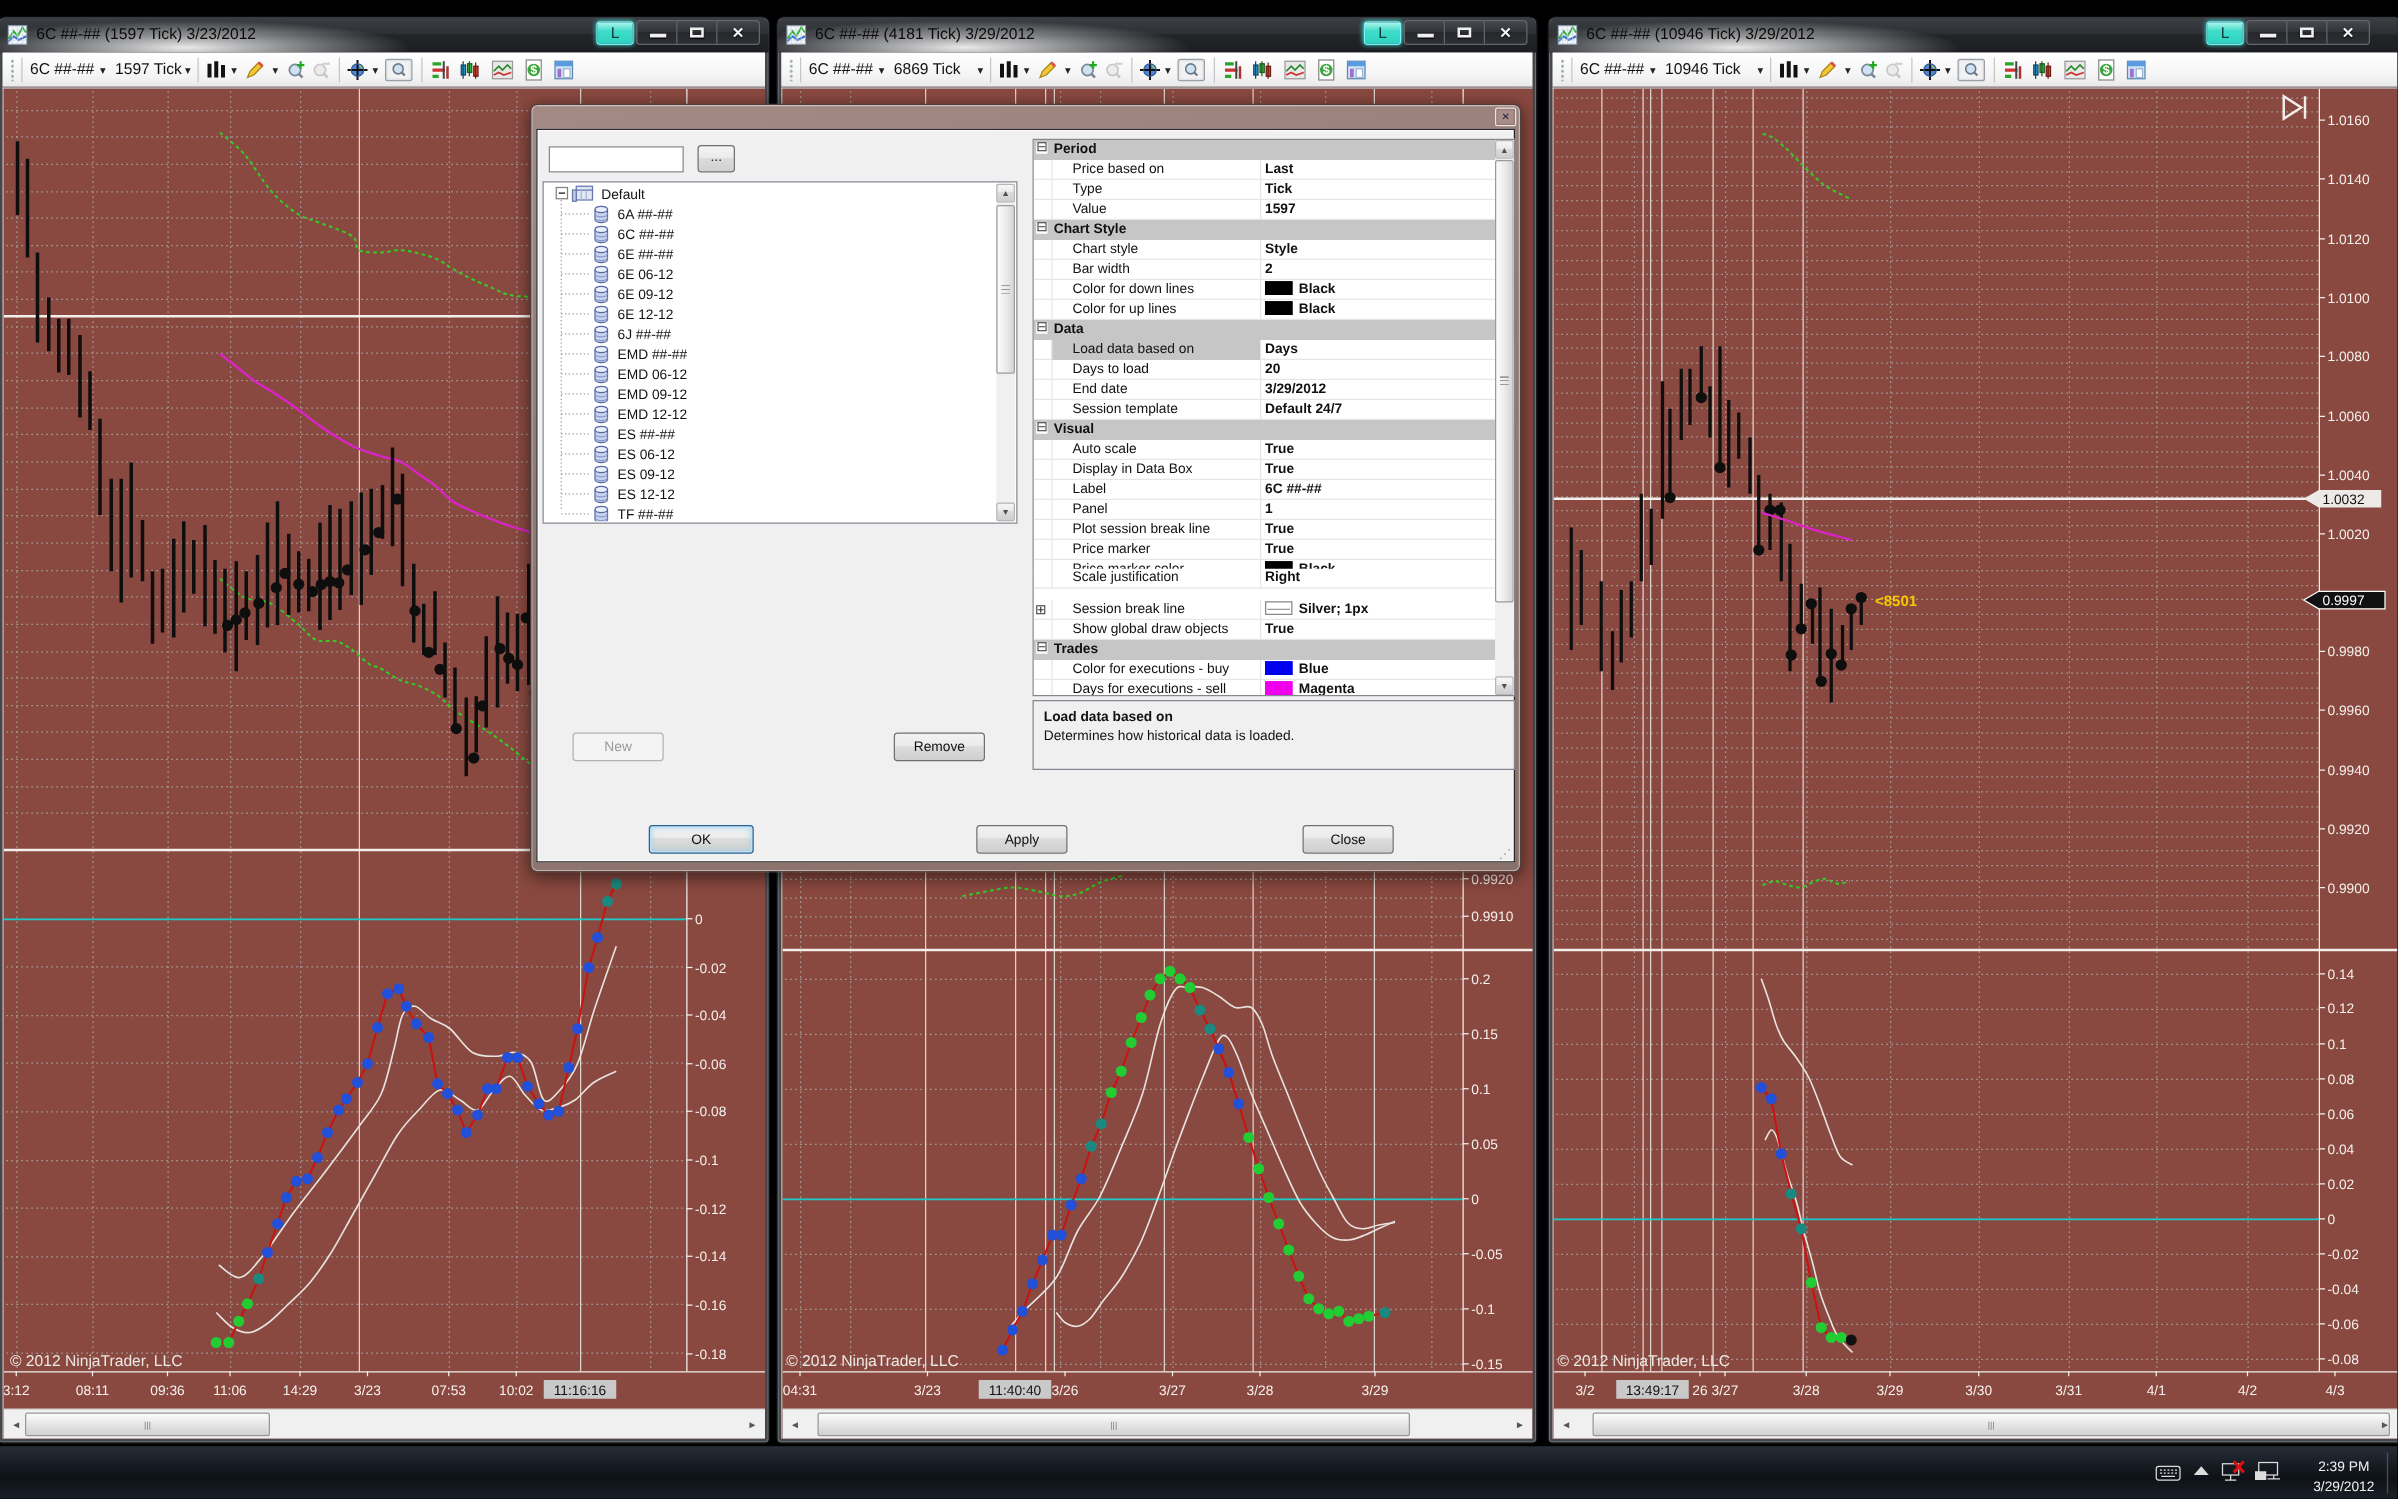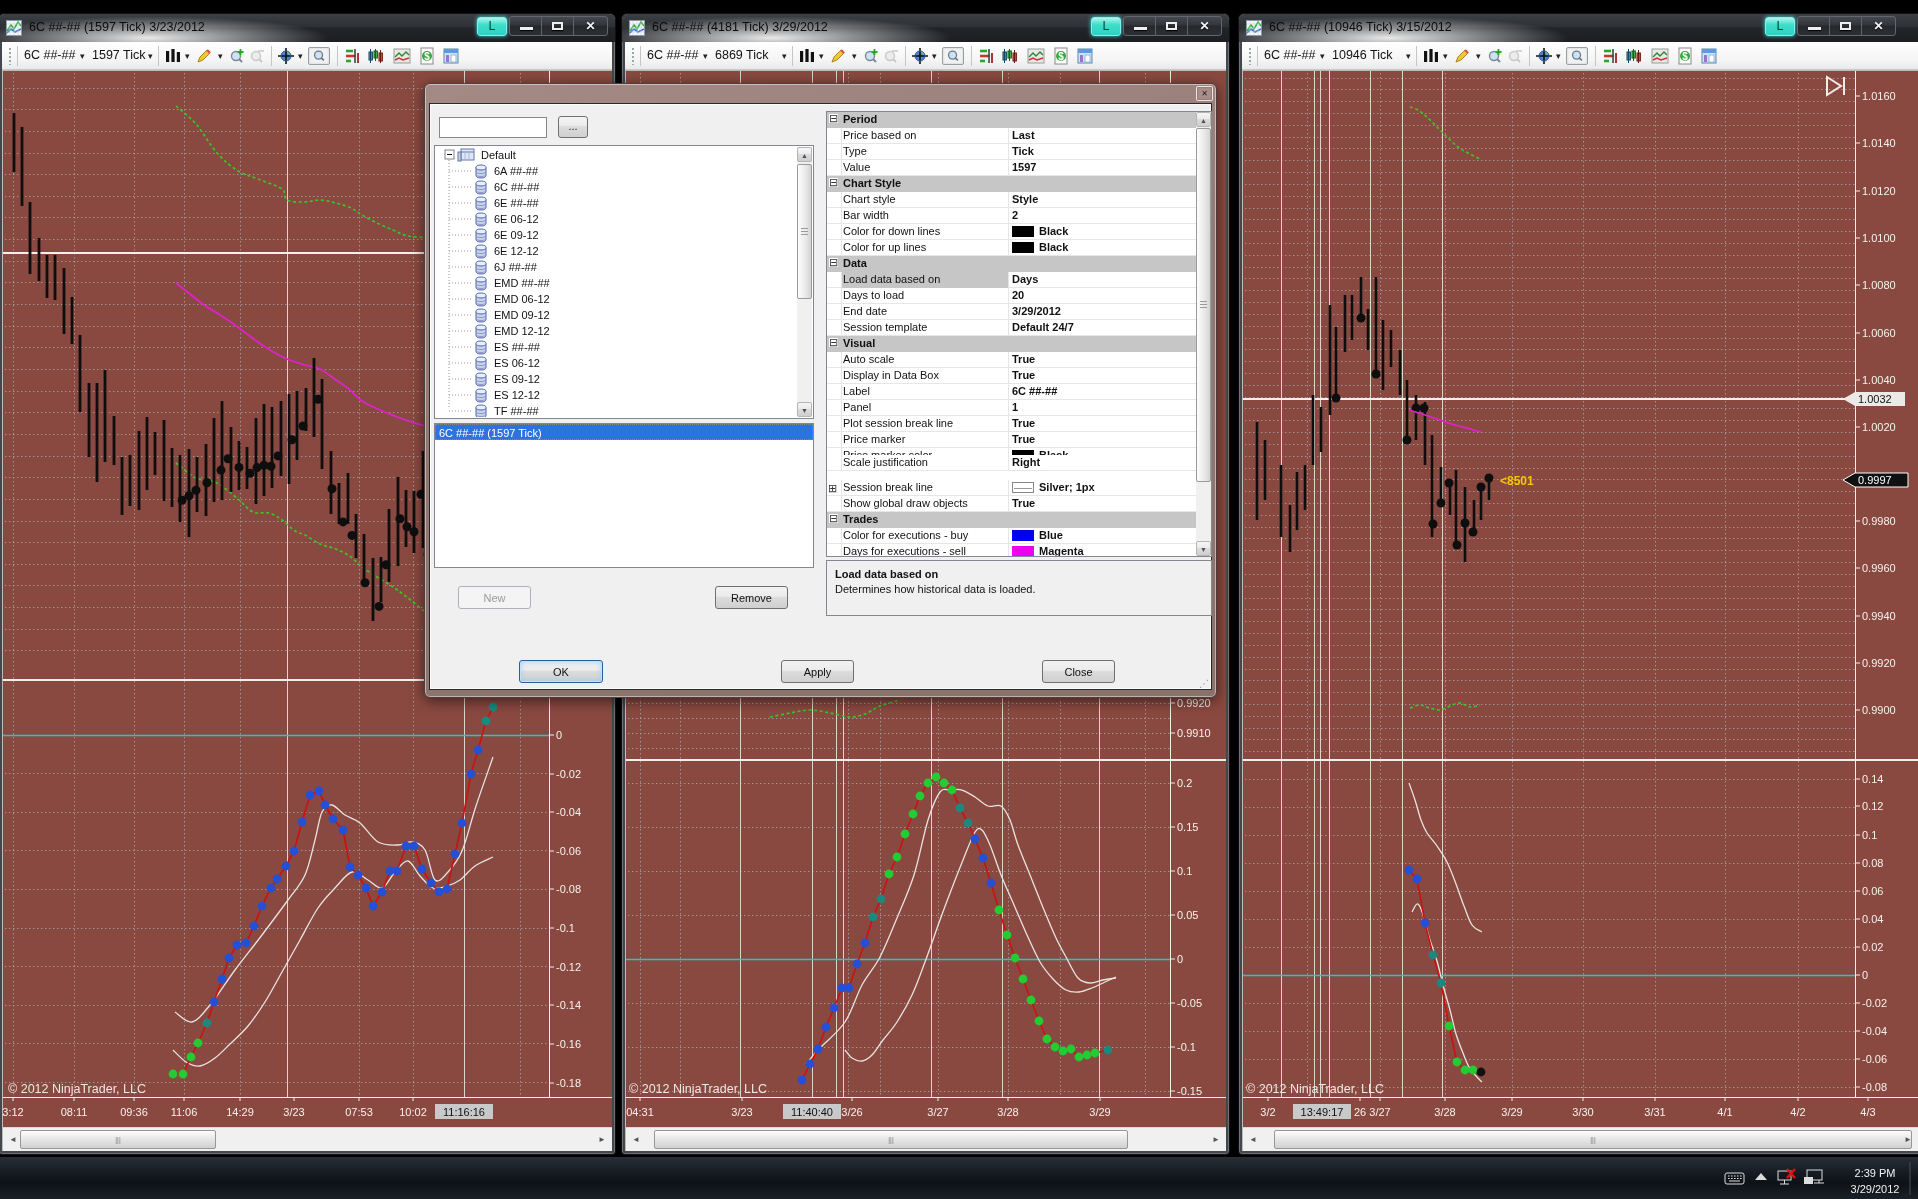--- a/index.html
+++ b/index.html
@@ -71,21 +71,21 @@
  background:linear-gradient(#f2f2f2,#ebebeb 45%,#dddddd 46%,#cfcfcf);font-size:11px;font-family:"Liberation Sans",sans-serif}
 .btndis{color:#9a9a9a;border-color:#aeb2b8;background:#f4f4f4}
 .btnok{width:84px;border-color:#2a6191;box-shadow:inset 0 0 0 1px #bce4f9, inset 0 0 6px #8ecff0}
 .pgwrap{position:absolute;left:396px;top:7px;width:386px;height:446px;border:1px solid #828790;background:#fff;overflow:hidden}
 .pgcat{position:absolute;left:0;width:100%;height:16px;background:#c6c6c6;font-size:11px;line-height:15px;color:#111}
 .pgcat b{margin-left:16px}
 .pgminus{position:absolute;left:2px;top:1px;font-size:11px;color:#333;background:#fff;width:9px;height:9px;line-height:9px;margin-top:1px}
 .pgplusm{position:absolute;left:1px;top:1px;font-size:11px;color:#333;width:11px}
 .pgrow{position:absolute;left:0;width:100%;height:16px;font-size:11px;line-height:15px;color:#111;
  border-bottom:1px solid #e6e6e6;background:#fff}
-.pgrow .pgname{position:absolute;left:14px;width:167px;border-left:1px solid #e6e6e6;padding-left:1px;height:16px;overflow:hidden;white-space:nowrap}
+.pgrow .pgname{position:absolute;left:14px;width:167px;border-left:1px solid #e6e6e6;padding-left:16px;height:16px;overflow:hidden;white-space:nowrap}
 .pgrow .pgval{position:absolute;left:181px;right:15px;border-left:1px solid #e6e6e6;padding-left:3px;height:16px;overflow:hidden;white-space:nowrap}
 .swatch{display:inline-block;width:22px;height:11px;border:1px solid #000;vertical-align:-2px;margin-right:5px}
 .pgscroll{right:0;top:0;bottom:0}
 .pghelp{position:absolute;left:396px;top:456px;width:386px;height:56px;border:1px solid #828790;background:#f0f0f0;
  font-size:11px;padding:6px 8px;line-height:15px;color:#111}
 .resizegrip{position:absolute;right:2px;bottom:0px;color:#999;font-size:10px}
 .taskbar{position:absolute;left:0;top:1157px;width:1918px;height:42px;
  background:linear-gradient(#272e37,#151a21 40%,#0e1217 62%,#1a2028)}
 </style></head>
 <body>
@@ -630,21 +630,21 @@
   </div>
 <div class="win" style="left:1238px;width:684px">
 <div class="tbar">
       <div class="tglow"></div>
       <svg width="16" height="16" viewBox="0 0 16 16" style="position:absolute;left:7px;top:6px">
         <rect x="0.5" y="0.5" width="15" height="15" fill="#f4f6f8" stroke="#8899aa"></rect>
         <path d="M1 11 L5 5 L8 9 L12 2 L15 6" stroke="#2fae3a" fill="none" stroke-width="1.6"></path>
         <path d="M1 13 L5 9 L9 12 L15 9" stroke="#3a6fd0" fill="none" stroke-width="1.6"></path>
         <path d="M4 1 v14 M8 1 v14 M12 1 v14 M1 4 h14 M1 8 h14 M1 12 h14" stroke="#c8d2dc" stroke-width="0.5"></path>
       </svg>
-      <span class="ttext">6C ##-## (10946 Tick)  3/15/2012</span>
+      <span class="ttext">6C ##-## (10946 Tick)  3/29/2012</span>
 <div class="btnL" style="right:126px">L</div>
 <div class="btngrp" style="right:25px">
         <div class="wbtn">
           <span class="gmin"></span>
         </div>
         <div class="wbtn">
           <span class="gmax"></span>
         </div>
         <div class="wbtn wbtnx">
           <span class="gx">✕</span>
@@ -1110,23 +1110,20 @@
             <path d="M0 6 a5 2.5 0 0 0 10 0 M0 9 a5 2.5 0 0 0 10 0" fill="none" stroke="#8898c8"></path>
           </g>
           <text x="58" y="268" font-family="Liberation Sans, sans-serif" font-size="11" fill="#111" text-anchor="start">TF ##-##</text>
         </svg>
   <div class="vscroll">
           <div class="vsarrow">▲</div>
           <div class="vsthumb"></div>
           <div class="vsarrow vsb">▼</div>
         </div>
 </div>
-<div class="serlist">
-        <div class="serrow">6C ##-## (1597 Tick)</div>
-      </div>
 <button class="btn btndis" style="left:28px;top:482px">New</button>
 <button class="btn" style="left:285px;top:482px">Remove</button>
 <div class="pgwrap">
         <div class="pgcat" style="top:0px"><span class="pgminus">⊟</span><b>Period</b></div>
         <div class="pgrow" style="top:16px">
           <span class="pgname">Price based on</span>
           <span class="pgval"><b>Last</b></span>
         </div>
         <div class="pgrow" style="top:32px">
           <span class="pgname">Type</span>

